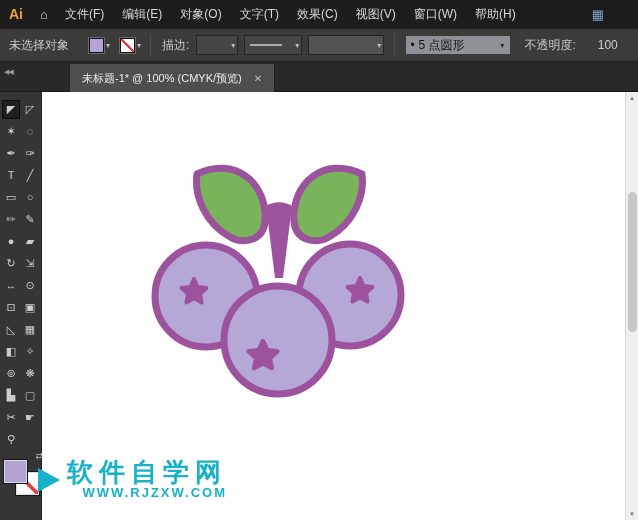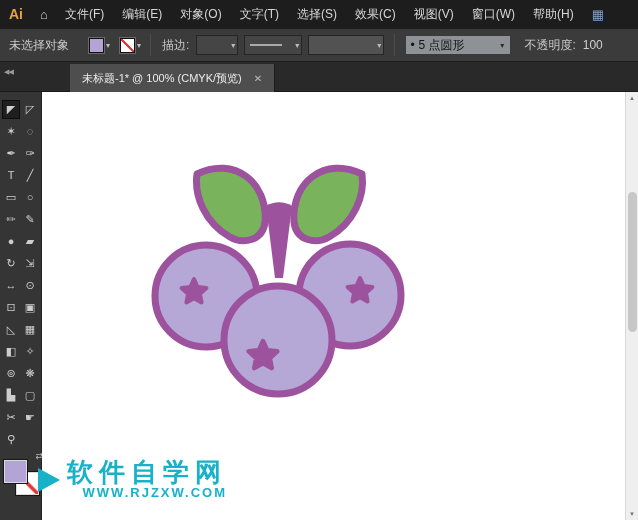--- a/index.html
+++ b/index.html
@@ -28,21 +28,21 @@
   .dd      { height:20px; background:#454545; border:1px solid #252525; display:inline-flex;
              align-items:center; margin:0 3px; flex:none; }
   .dd .caret { margin-left:auto; }
   .dd-stroke  { width:42px; }
   .dd-profile { width:58px; }
   .profile-line { width:32px; height:2px; background:#aaa; margin-left:5px; }
   .dd-style   { width:76px; background:#525252; }
   .dd-brush   { width:106px; background:#8e9296; border-color:#3a3a3a; color:#141414; padding:0 4px; gap:4px; }
   .dd-brush .caret { color:#2b2b2b; }
   .lbl.op  { margin-left:10px; }
-  .val     { margin:0 3px; color:#cfcfcf; }
+  .val     { margin:0 18px; color:#cfcfcf; }
 
   
   .tabband { position:absolute; top:62px; left:0; right:0; height:30px; background:#292929;
              border-bottom:1px solid #191919; }
   .collapse { position:absolute; left:4px; top:6px; font-size:7px; color:#9a9a9a; letter-spacing:-1px; }
   .tab { position:absolute; left:70px; top:2px; height:28px; background:#4e4e4e; display:flex;
          align-items:center; padding:0 12px; font-size:11px; color:#ececec; border-right:1px solid #1c1c1c; }
   .tab .close { margin-left:12px; font-size:10px; color:#bdbdbd; }
 
   
@@ -79,21 +79,20 @@
 
 <div id="app">
 
   <div class="menubar">
     <div class="ai-logo">Ai</div>
     <div class="home">⌂</div>
     <span class="mi">文件(F)</span>
     <span class="mi">编辑(E)</span>
     <span class="mi">对象(O)</span>
     <span class="mi">文字(T)</span>
-    <span class="mi">选择(S)</span>
     <span class="mi">效果(C)</span>
     <span class="mi">视图(V)</span>
     <span class="mi">窗口(W)</span>
     <span class="mi">帮助(H)</span>
     <span class="ws-icon">▦</span>
   </div>
 
   <div class="controlbar">
     <span class="status">未选择对象</span>
     <span class="cswatch" style="background: rgb(179, 164, 214);"></span>

